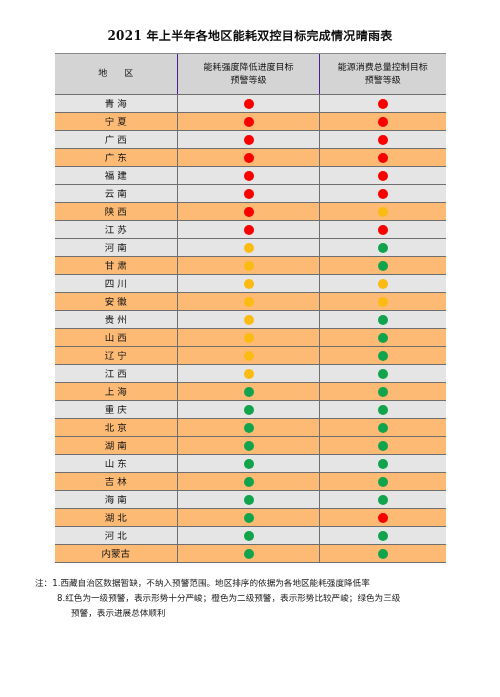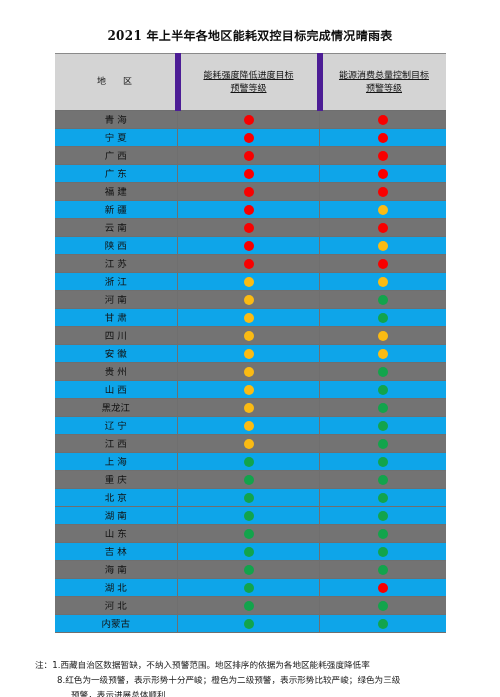--- a/index.html
+++ b/index.html
@@ -68,30 +68,29 @@
     border-bottom: 1px solid #6f6f6f;
     height: 40px;
     vertical-align: middle;
     font-weight: normal;
     font-size: 9px;
     line-height: 1.45;
     color: #141414;
     font-family: "DejaVu Sans", "Liberation Sans", sans-serif;
   }
   table.sheet thead th.h-metric {
-    border-left: 6px solid #4c1d95;
-    padding: 8px 6px;
-    text-decoration: underline;
+    border-left: 1px solid #4c1d95;
+    padding: 0 6px;
   }
   table.sheet thead th .hdr-line { display: block; }
   .region-head-text { letter-spacing: 7px; padding-left: 7px; }
 
   table.sheet tbody tr { height: 17px; }
-  table.sheet tbody tr.odd  td { background: #737373; }
-  table.sheet tbody tr.even td { background: #0ea5e9; }
+  table.sheet tbody tr.odd  td { background: #e5e5e5; }
+  table.sheet tbody tr.even td { background: #fdba74; }
 
   td.region-cell {
     text-align: center;
     font-size: 9.5px;
     color: #111111;
     font-family: "DejaVu Sans", "Liberation Sans", sans-serif;
     height: 17px;
     line-height: 17px;
     white-space: nowrap;
   }
@@ -112,21 +111,21 @@
     height: 10px;
     border-radius: 50%;
     vertical-align: middle;
   }
   .dot.red    { background: #f80000; }
   .dot.orange { background: #fbbb13; }
   .dot.green  { background: #12a44c; }
 
   
   .notes {
-    margin: 16px auto;
+    margin: 4px auto;
     width: 430px;
     padding-top: 9px;
     font-size: 8.6px;
     line-height: 1.75;
     color: #1a1a1a;
     font-family: "DejaVu Sans", "Liberation Sans", sans-serif;
   }
   .note-row { display: block; white-space: nowrap; }
   .note-label { display: inline-block; }
   .note-item-1 { padding-left: 0px; }
@@ -183,45 +182,35 @@
           <tr class="even">
             <td class="region-cell"><span class="rname">广 东</span></td>
             <td class="dot-cell"><span class="dot red"></span></td>
             <td class="dot-cell"><span class="dot red"></span></td>
           </tr>
           <tr class="odd">
             <td class="region-cell"><span class="rname">福 建</span></td>
             <td class="dot-cell"><span class="dot red"></span></td>
             <td class="dot-cell"><span class="dot red"></span></td>
           </tr>
-          <tr class="even">
-            <td class="region-cell"><span class="rname">新 疆</span></td>
-            <td class="dot-cell"><span class="dot red"></span></td>
-            <td class="dot-cell"><span class="dot orange"></span></td>
-          </tr>
           <tr class="odd">
             <td class="region-cell"><span class="rname">云 南</span></td>
             <td class="dot-cell"><span class="dot red"></span></td>
             <td class="dot-cell"><span class="dot red"></span></td>
           </tr>
           <tr class="even">
             <td class="region-cell"><span class="rname">陕 西</span></td>
             <td class="dot-cell"><span class="dot red"></span></td>
             <td class="dot-cell"><span class="dot orange"></span></td>
           </tr>
           <tr class="odd">
             <td class="region-cell"><span class="rname">江 苏</span></td>
             <td class="dot-cell"><span class="dot red"></span></td>
             <td class="dot-cell"><span class="dot red"></span></td>
           </tr>
-          <tr class="even">
-            <td class="region-cell"><span class="rname">浙 江</span></td>
-            <td class="dot-cell"><span class="dot orange"></span></td>
-            <td class="dot-cell"><span class="dot orange"></span></td>
-          </tr>
           <tr class="odd">
             <td class="region-cell"><span class="rname">河 南</span></td>
             <td class="dot-cell"><span class="dot orange"></span></td>
             <td class="dot-cell"><span class="dot green"></span></td>
           </tr>
           <tr class="even">
             <td class="region-cell"><span class="rname">甘 肃</span></td>
             <td class="dot-cell"><span class="dot orange"></span></td>
             <td class="dot-cell"><span class="dot green"></span></td>
           </tr>
@@ -235,25 +224,20 @@
             <td class="dot-cell"><span class="dot orange"></span></td>
             <td class="dot-cell"><span class="dot orange"></span></td>
           </tr>
           <tr class="odd">
             <td class="region-cell"><span class="rname">贵 州</span></td>
             <td class="dot-cell"><span class="dot orange"></span></td>
             <td class="dot-cell"><span class="dot green"></span></td>
           </tr>
           <tr class="even">
             <td class="region-cell"><span class="rname">山 西</span></td>
-            <td class="dot-cell"><span class="dot orange"></span></td>
-            <td class="dot-cell"><span class="dot green"></span></td>
-          </tr>
-          <tr class="odd">
-            <td class="region-cell"><span class="rname">黑龙江</span></td>
             <td class="dot-cell"><span class="dot orange"></span></td>
             <td class="dot-cell"><span class="dot green"></span></td>
           </tr>
           <tr class="even">
             <td class="region-cell"><span class="rname">辽 宁</span></td>
             <td class="dot-cell"><span class="dot orange"></span></td>
             <td class="dot-cell"><span class="dot green"></span></td>
           </tr>
           <tr class="odd">
             <td class="region-cell"><span class="rname">江 西</span></td>

